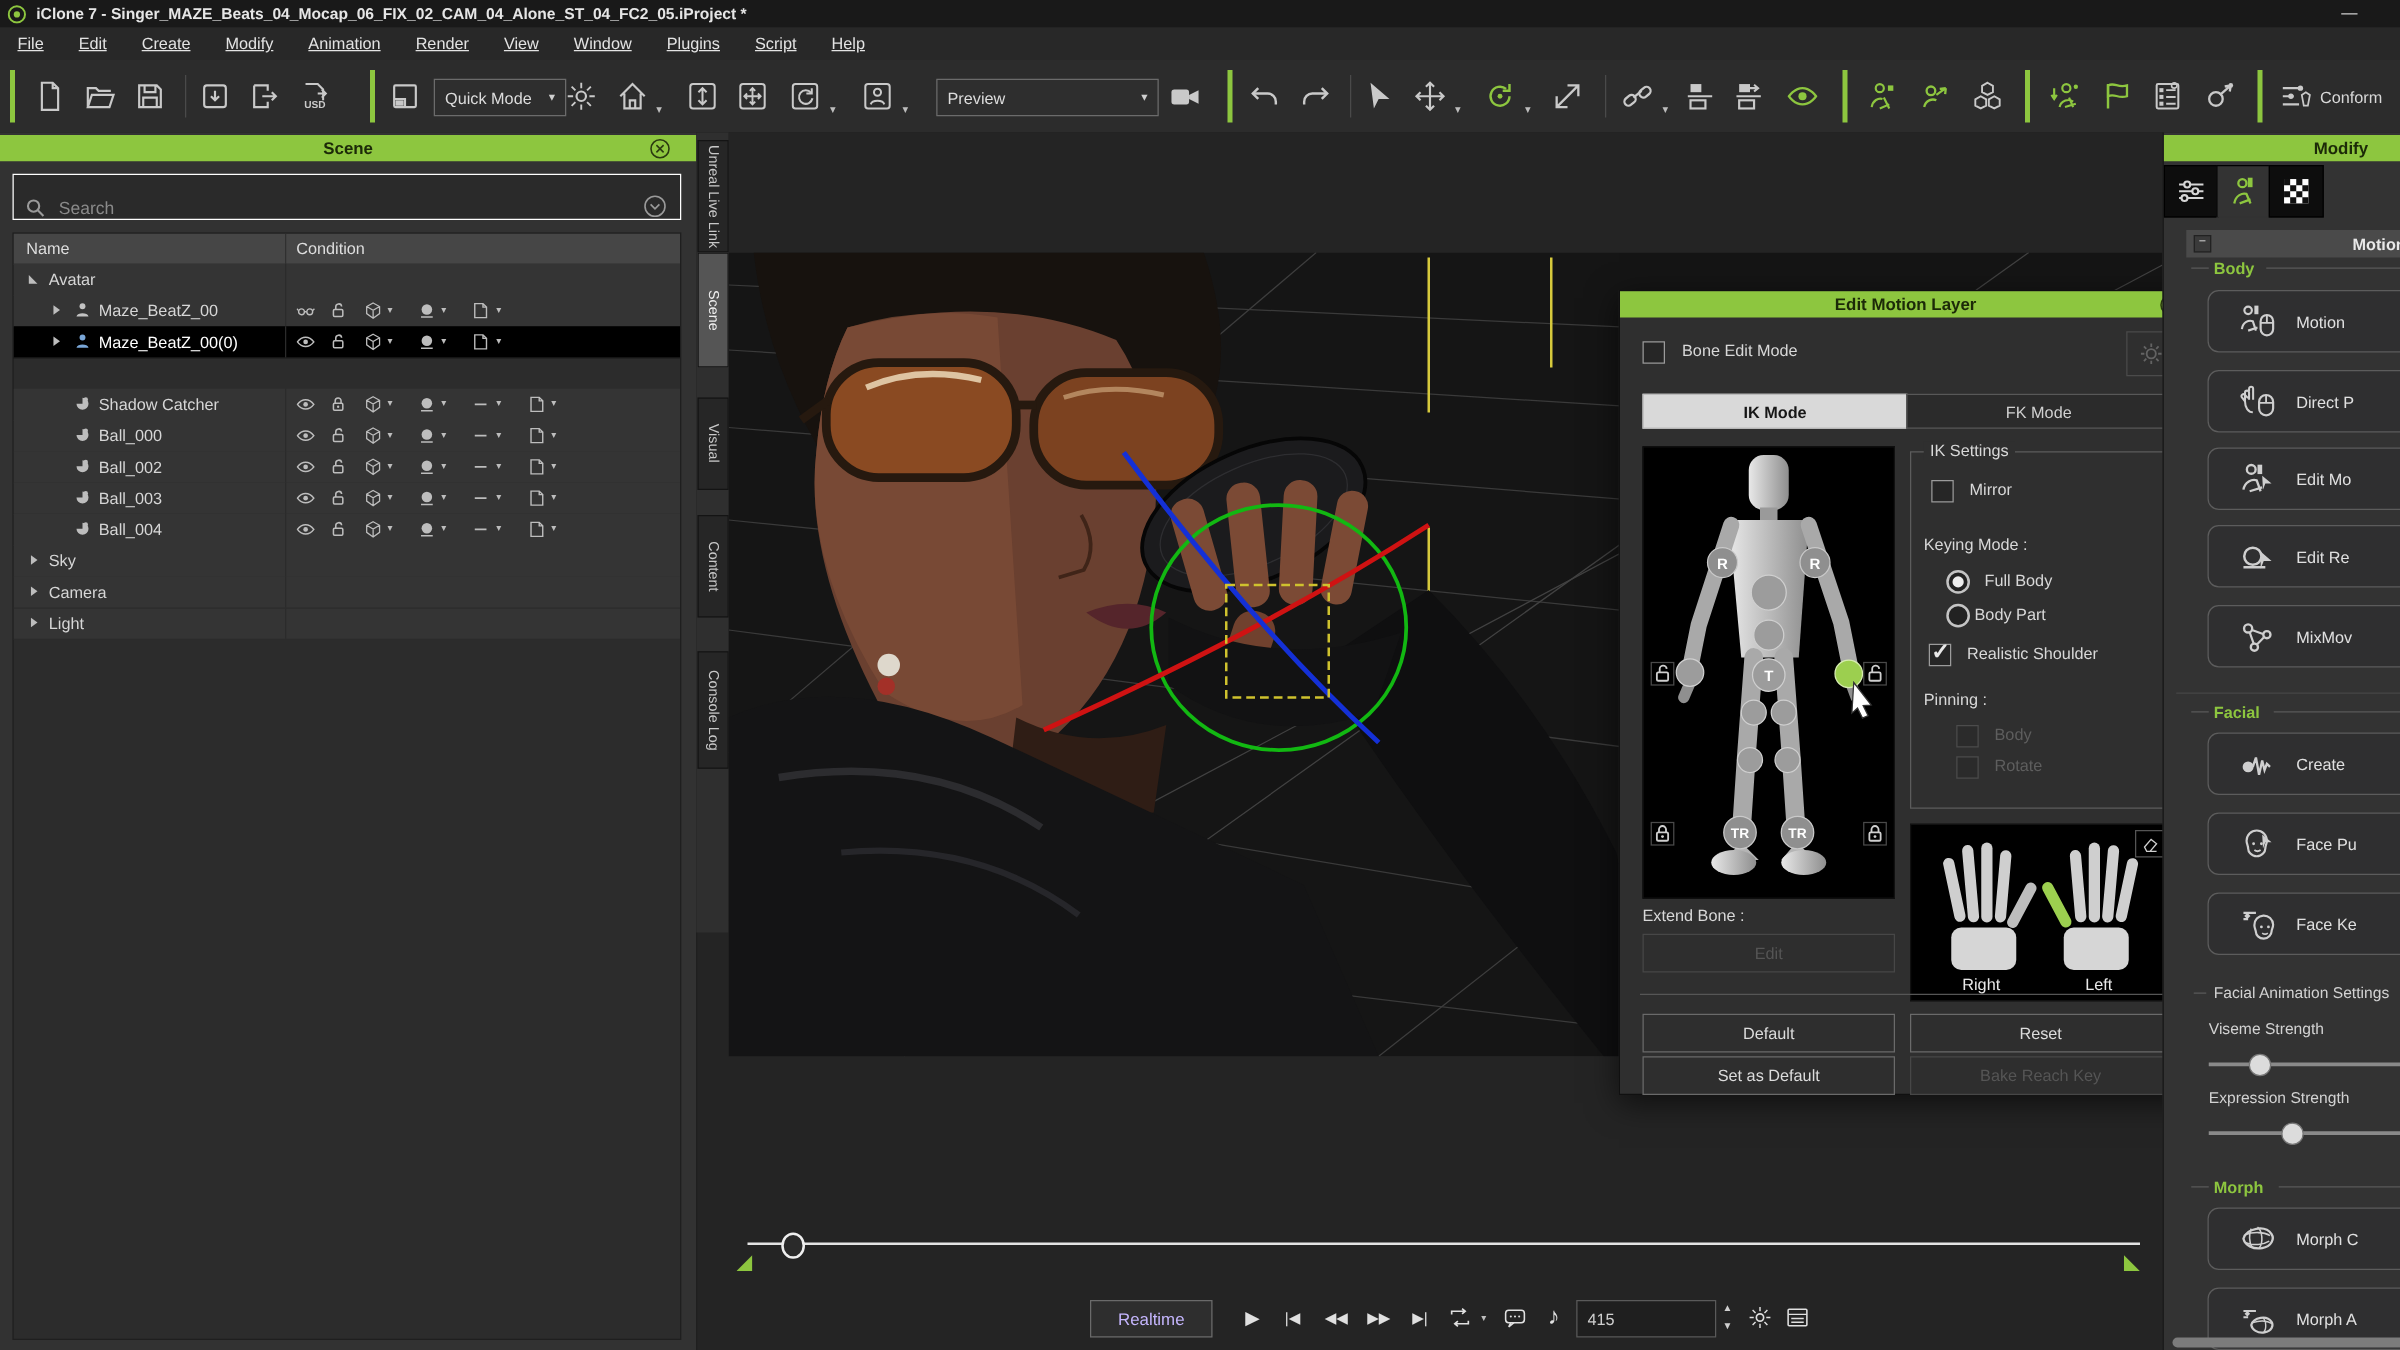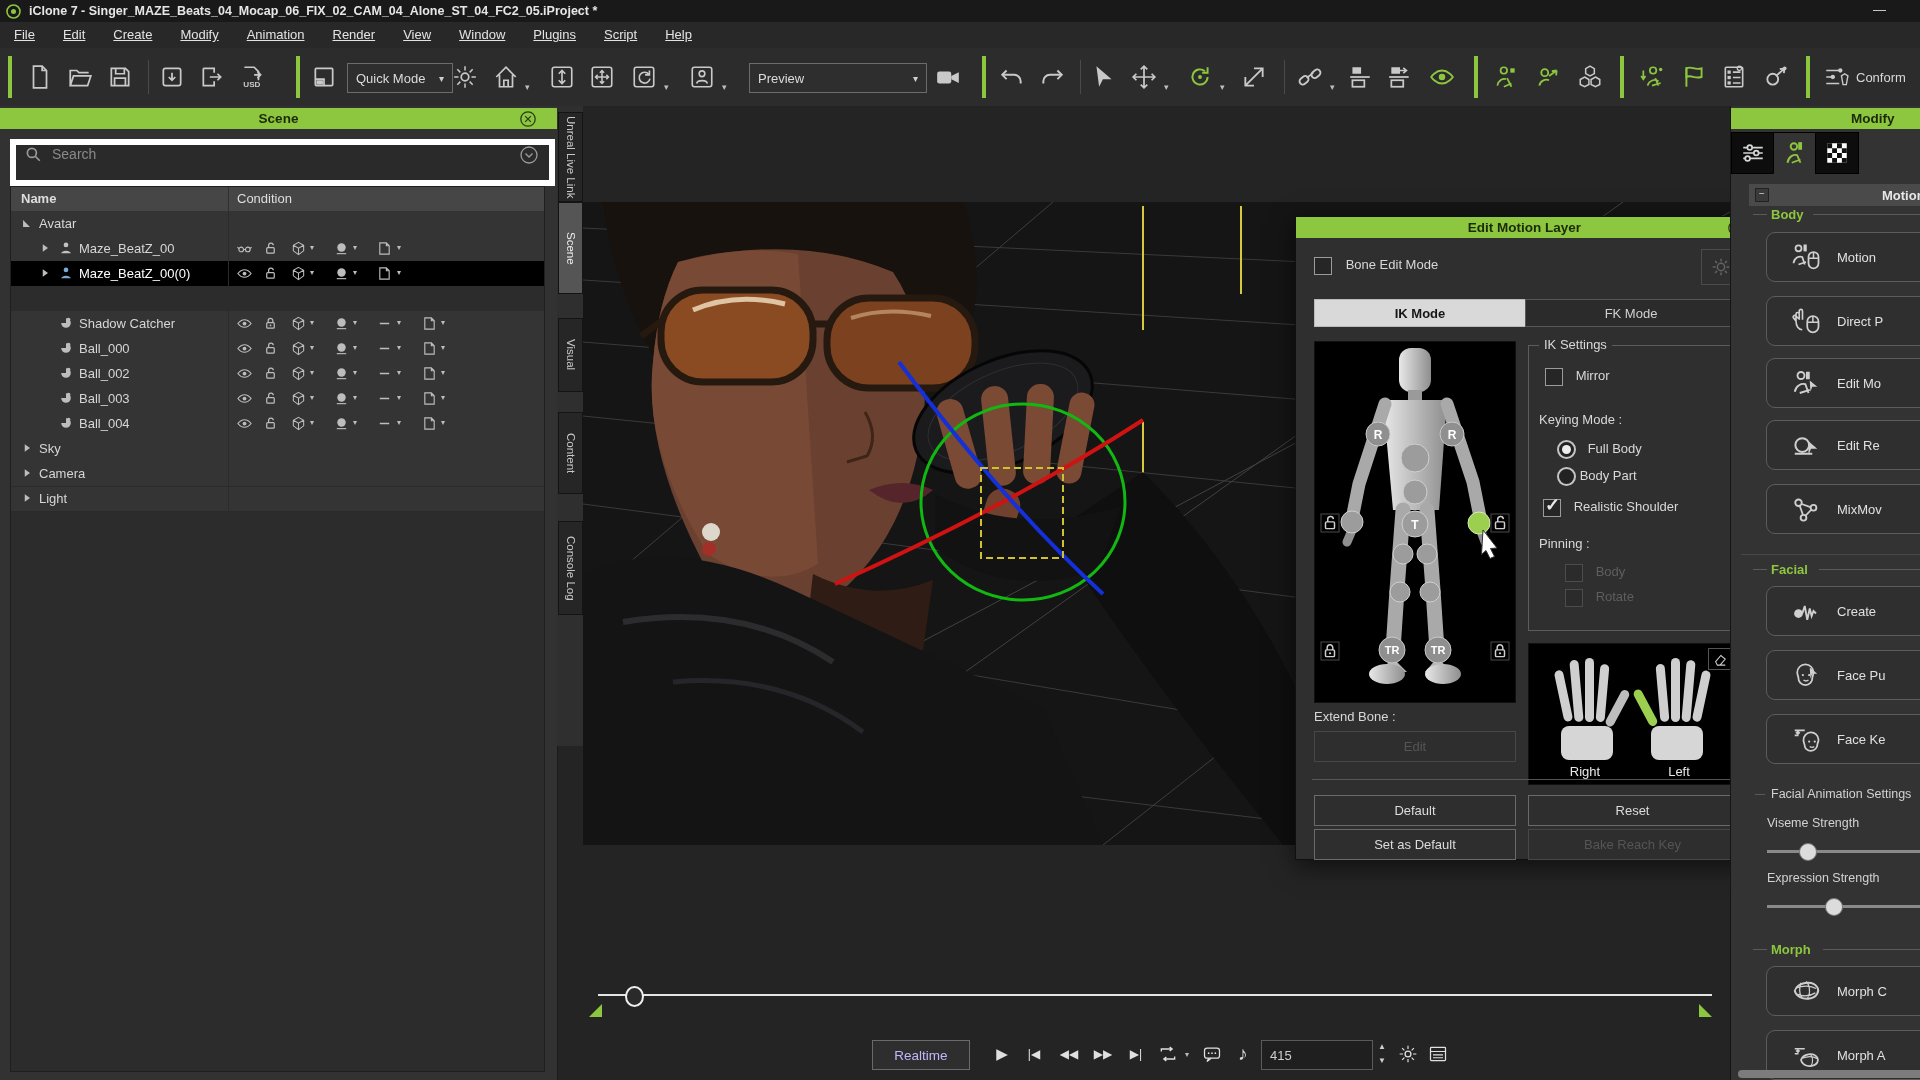--- a/index.html
+++ b/index.html
@@ -20,26 +20,26 @@
   .vsep{position:absolute;top:12px;width:1px;height:34px;background:#4a4a4a;}
   .ddl{position:absolute;top:15px;height:28px;background:#2e2e2e;border:1px solid #6b6b6b;color:#dcdcdc;
        display:flex;align-items:center;justify-content:space-between;padding:0 8px;font-size:13px;}
   .caret{font-size:10px;color:#cfcfcf;}
   .tcaret{position:absolute;top:34px;font-size:9px;color:#bdbdbd;}
   
   #scene-panel{left:0;top:106px;width:557px;height:974px;background:#323232;border-right:1px solid #1a1a1a;}
   .greenbar{position:absolute;left:0;top:2px;height:21px;width:100%;background:#8dc63f;display:flex;align-items:center;justify-content:center;}
   .greenbar .gtitle{color:#1c2a08;font-weight:bold;font-size:13.5px;}
   .xcirc{position:absolute;right:20px;top:2px;color:#2a3a10;}
-  #searchbox{position:absolute;left:10px;top:33px;width:533px;height:35px;background:#2a2a2a;border:6px solid #ffffff;display:flex;align-items:flex-start;}
+  #searchbox{position:absolute;left:10px;top:33px;width:533px;height:35px;background:#2a2a2a;border:1px solid #ffffff;display:flex;align-items:flex-end;}
   #searchbox input{flex:1;background:transparent;border:0;outline:0;color:#cfcfcf;font-size:14px;font-family:"Liberation Sans",sans-serif;}
   #searchbox input::placeholder{color:#8a8a8a;}
   #tree{position:absolute;left:10px;top:80px;width:533px;bottom:8px;background:#2c2c2c;border:1px solid #1f1f1f;}
   #thead{position:absolute;left:0;top:0;width:100%;height:24px;background:#464646;border-bottom:1px solid #2a2a2a;}
-  #thead .hname{position:absolute;left:10px;top:4px;color:#dedede;font-weight:bold;}
+  #thead .hname{position:absolute;left:10px;top:4px;color:#dedede;}
   #thead .hcond{position:absolute;left:226px;top:4px;color:#dedede;}
   #thead .hdiv{position:absolute;left:217px;top:0;width:1px;height:100%;background:#303030;}
   .trow{position:absolute;left:0;width:100%;height:25px;background:#343434;border-bottom:1px solid #2b2b2b;}
   .trow.sel{background:#000;}
   .trow .rlabel{position:absolute;top:5px;color:#d6d6d6;font-size:13px;}
   .trow .cdiv{position:absolute;left:217px;top:0;width:1px;height:100%;background:#2b2b2b;}
   .rico{position:absolute;top:5px;color:#bdbdbd;}
   .rico.small{top:7px;}
   
   #side-tabs{left:557px;top:106px;width:26px;height:640px;background:#2f2f2f;border-right:1px solid #1a1a1a;}
@@ -55,21 +55,21 @@
   .tl-tri{position:absolute;top:898px;width:13px;height:13px;background:#8dc63f;}
   #tl-tri-l{left:6px;clip-path:polygon(100% 0,0 100%,100% 100%);}
   #tl-tri-r{left:1116px;clip-path:polygon(0 0,0 100%,100% 100%);}
   
   .pbtn{position:absolute;top:934px;color:#e0e0e0;font-size:15px;display:flex;align-items:center;justify-content:center;height:28px;}
   #rt-btn{left:289px;width:96px;border:1px solid #6a6a6a;background:#2e2e2e;color:#c4b5fd;font-size:13.5px;}
   #framebox{position:absolute;left:678px;top:934px;width:110px;height:28px;background:#1f1f1f;border:1px solid #5a5a5a;}
   #framebox input{width:100%;height:100%;background:transparent;border:0;outline:0;color:#cfcfcf;font-size:13px;padding-left:8px;font-family:"Liberation Sans",sans-serif;box-sizing:border-box;}
   .spin{position:absolute;left:792px;width:14px;height:13px;color:#cfcfcf;font-size:8px;display:flex;align-items:center;justify-content:center;}
   
-  #dialog{left:1295px;top:216px;width:457px;height:642px;background:#2f2f2f;border:1px solid #101010;box-shadow:0 6px 24px rgba(0,0,0,.6);}
+  #dialog{left:1295px;top:232px;width:457px;height:642px;background:#2f2f2f;border:1px solid #101010;box-shadow:0 6px 24px rgba(0,0,0,.6);}
   #dialog .greenbar{top:0;}
   .cb{display:inline-block;width:16px;height:16px;border:1px solid #9b9b9b;background:#262626;position:relative;vertical-align:middle;}
   .cb.checked:after{content:"✓";position:absolute;left:1px;top:-6px;color:#e8e8e8;font-size:18px;font-weight:bold;}
   .cb.dis{border-color:#4c4c4c;background:#2b2b2b;}
   .rb{display:inline-block;width:15px;height:15px;border:2px solid #c4c4c4;border-radius:50%;background:#222;position:relative;vertical-align:middle;}
   .rb.sel:after{content:"";position:absolute;left:3px;top:3px;width:9px;height:9px;border-radius:50%;background:#ededed;}
   .lbl{color:#d8d8d8;font-size:13px;}
   .lbl.dis{color:#5e5e5e;}
   .dtab{position:absolute;top:82px;height:26px;display:flex;align-items:center;justify-content:center;font-size:13px;}
   #tab-ik{left:18px;width:210px;background:#d9d9d9;color:#161616;font-weight:bold;border:1px solid #bbb;}

